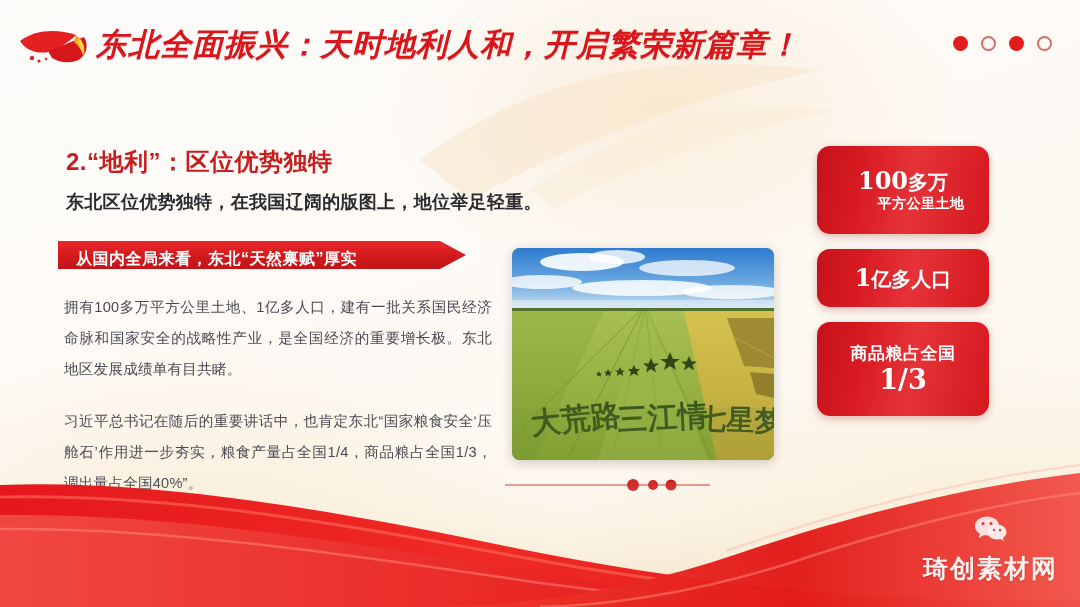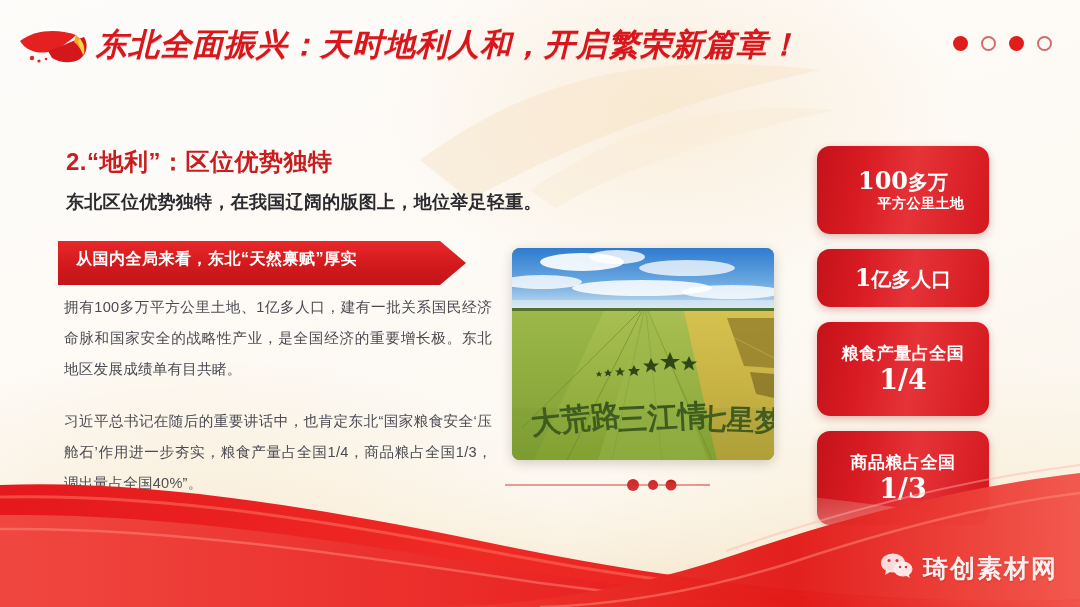--- a/index.html
+++ b/index.html
@@ -43,21 +43,21 @@
     font-size:24px;font-weight:700;color:#c81d1f;letter-spacing:.5px;
     white-space:nowrap;
   }
   .lede{
     position:absolute;left:66px;top:190px;
     font-size:18px;font-weight:700;color:#2b2b2f;letter-spacing:.3px;
     white-space:nowrap;
   }
 
   .ribbon{
-    position:absolute;left:58px;top:241px;height:44px;width:408px;
+    position:absolute;left:58px;top:241px;height:28px;width:408px;
   }
   .ribbon .shape{
     position:absolute;inset:0;
     background:linear-gradient(180deg,#e8282a 0%,#d2191c 55%,#c2151a 100%);
     clip-path:polygon(0 0, 382px 0, 408px 50%, 382px 100%, 0 100%);
   }
   .ribbon .label{
     position:absolute;left:18px;top:0;height:36px;line-height:36px;
     color:#fff;font-size:16px;font-weight:700;letter-spacing:.5px;white-space:nowrap;
   }
@@ -111,21 +111,21 @@
   }
   .card .cap{font-size:17px;font-weight:700;letter-spacing:.5px;line-height:1.2;}
 
   
   .bottom-art{position:absolute;left:0;bottom:0;width:1080px;height:150px;pointer-events:none;}
   .bottom-art svg{display:block;width:1080px;height:150px;}
 
   
   .watermark{
     position:absolute;right:22px;bottom:22px;
-    display:flex;align-items:flex-start;gap:9px;opacity:.92;
+    display:flex;align-items:center;gap:9px;opacity:.92;flex-direction:column;
   }
   .watermark .wm-text{
     font-size:25px;font-weight:700;color:#ffffff;letter-spacing:2px;
     text-shadow:0 1px 2px rgba(140,20,20,.35);
   }
   .wechat-icon{width:34px;height:28px;}
 </style>
 </head>
 <body>
 
@@ -260,24 +260,20 @@
 
     <div class="card c1">
       <div class="big"><span>100</span><span class="cn">多万</span></div>
       <div class="sub">平方公里土地</div>
     </div>
 
     <div class="card c2">
       <div class="big"><span>1</span><span class="cn">亿多人口</span></div>
     </div>
 
-    <div class="card c3">
-      <div class="cap">粮食产量占全国</div>
-      <div class="frac">1/4</div>
-    </div>
 
     <div class="card c4">
       <div class="cap">商品粮占全国</div>
       <div class="frac">1/3</div>
     </div>
 
   </div>
 
   <div class="bottom-art">
     <svg viewBox="0 0 1080 150" preserveAspectRatio="none">

